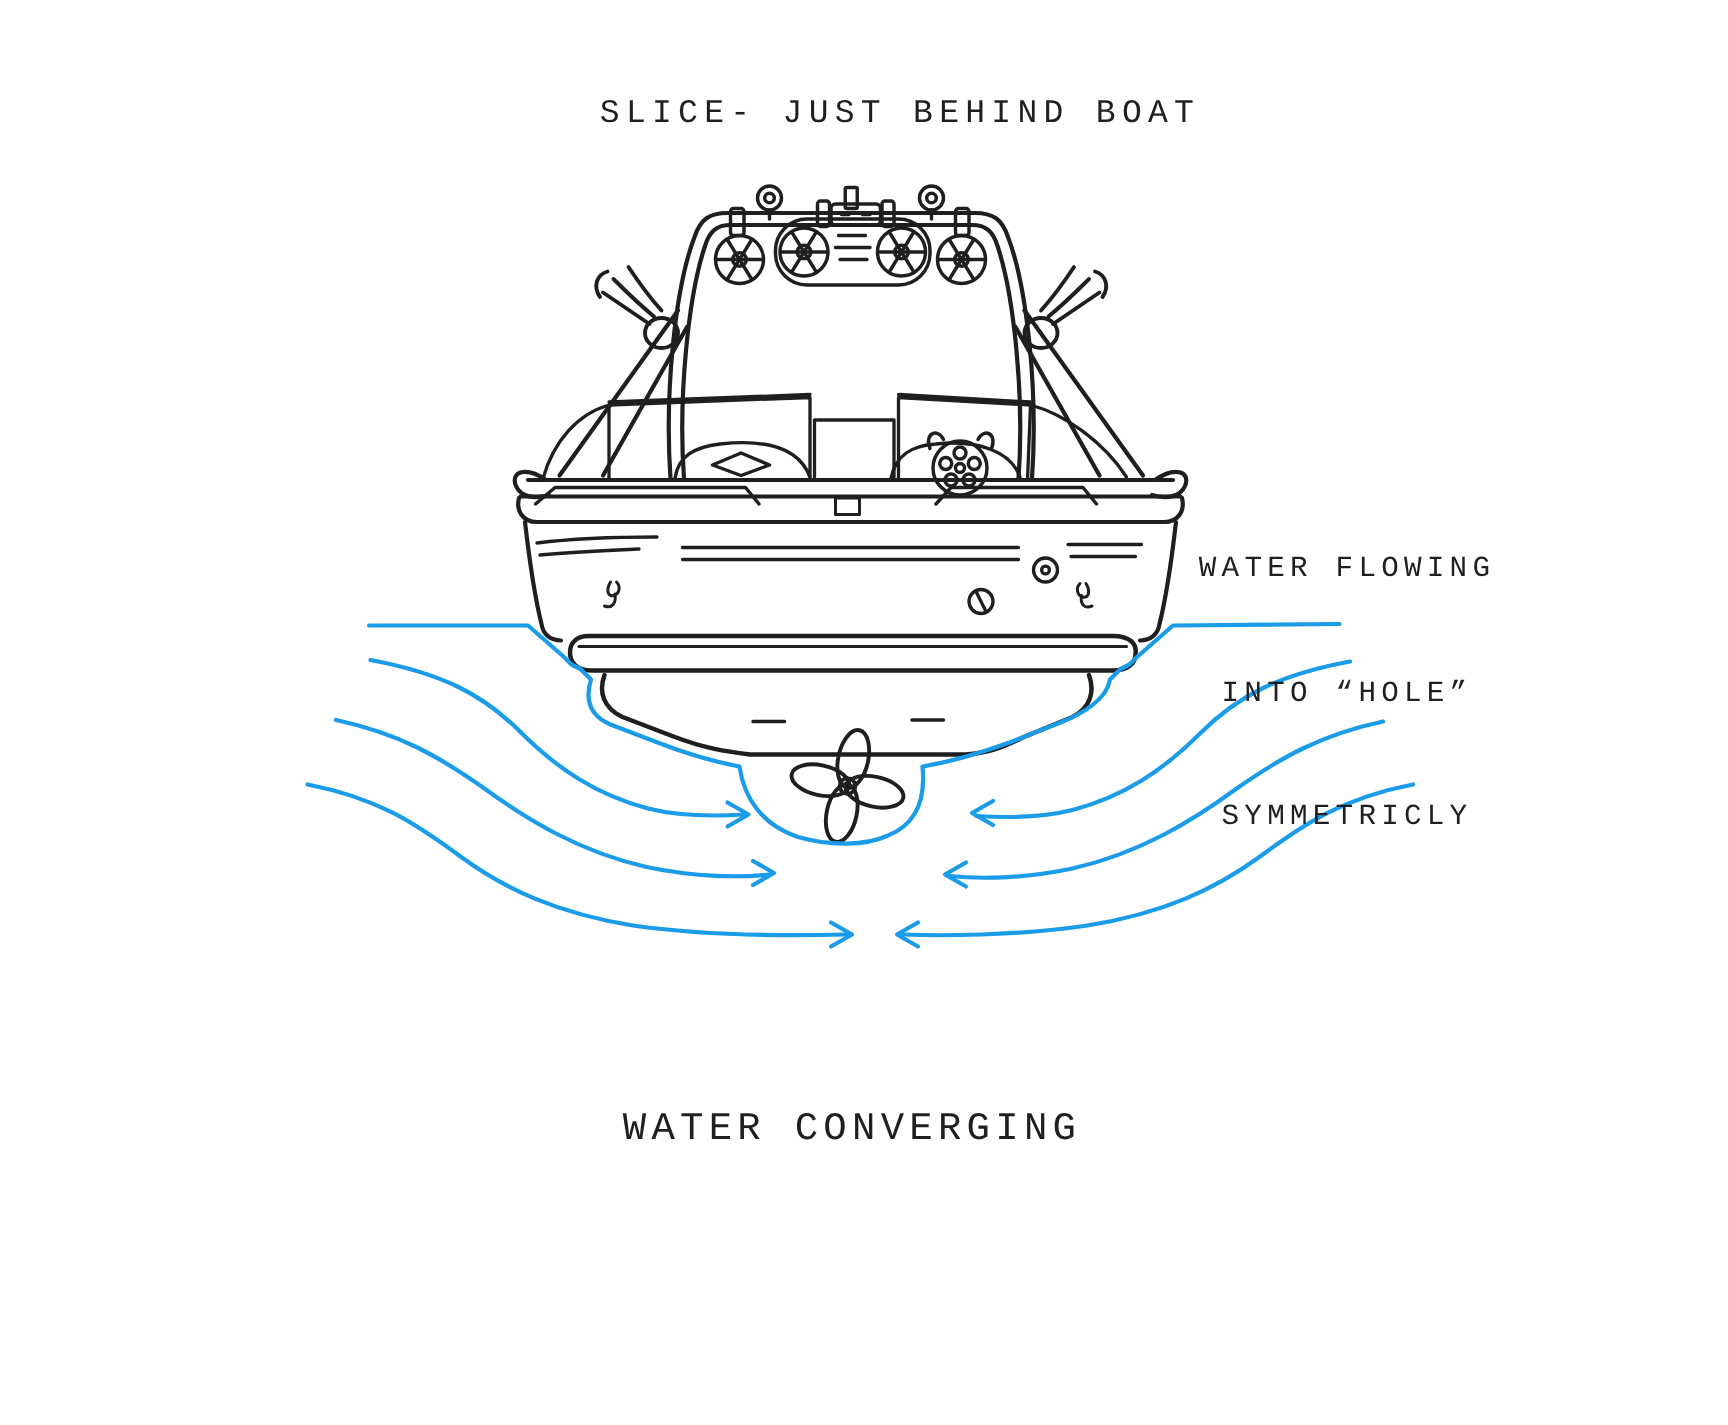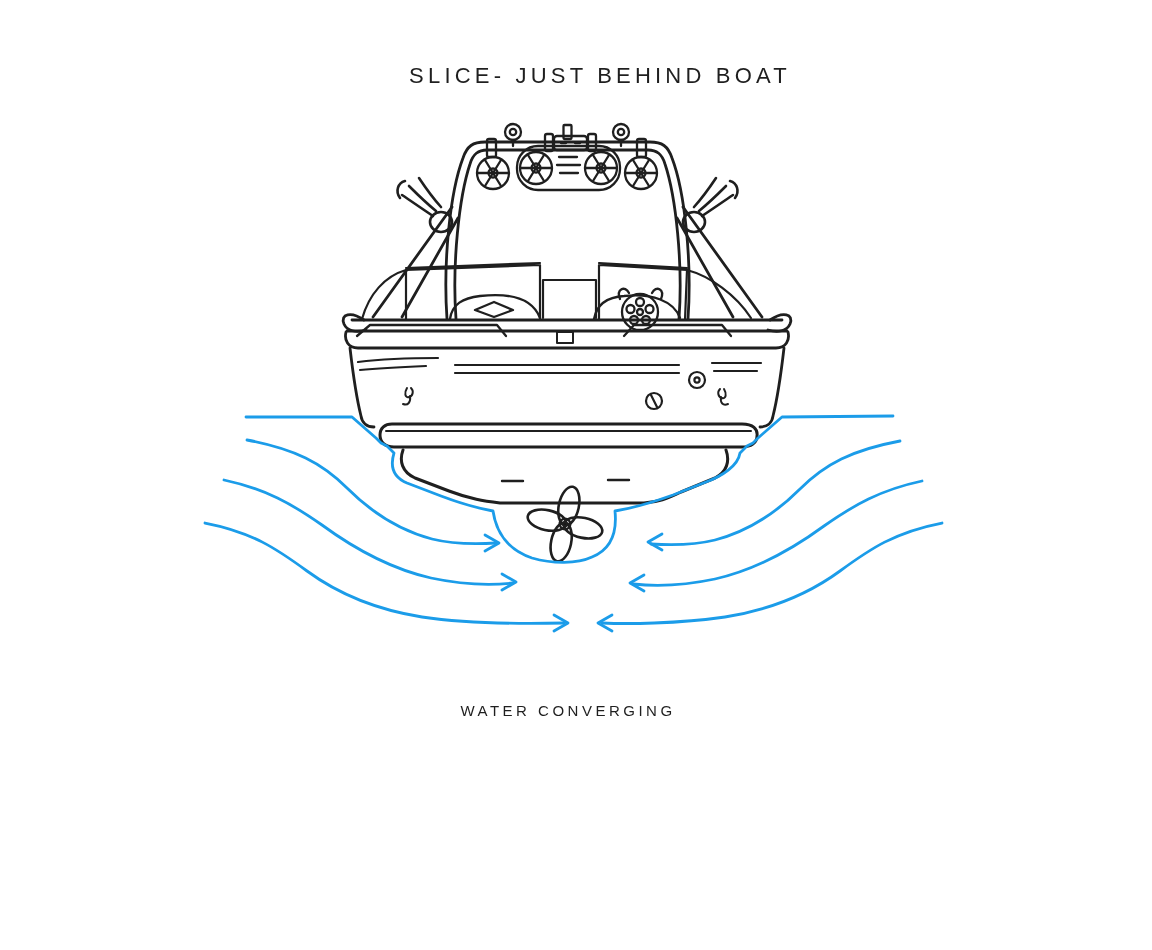--- a/index.html
+++ b/index.html
@@ -1,28 +1,28 @@
 <!DOCTYPE html>
 <html style="--ink: #1f1f1f; --water: #1b9ce9; --background: #ffffff;"><head>
 <meta charset="utf-8">
 <style>
   html,body{margin:0;padding:0;background:#fff;}
   .canvas{
     position:relative;width:1152px;height:950px;overflow:hidden;
     background:var(--background,#fff);
-    font-family:Liberation Sans, sans-serif;
+    font-family:Liberation Mono, monospace;
   }
   .canvas svg{position:absolute;left:0;top:0;}
   .ink{stroke:var(--ink,#1f1f1f);fill:none;stroke-linecap:round;stroke-linejoin:round;}
   .water{stroke:var(--water,#1b9ce9);fill:none;stroke-linecap:round;stroke-linejoin:round;}
   .label{position:absolute;color:var(--ink,#1f1f1f);text-align:center;white-space:pre;}
   .label div{text-align:center;}
   .title-label{left:380px;top:1px;width:440px;font-size:22px;letter-spacing:4.2px;line-height:30px;}
   .right-label{left:758px;top:311px;width:280px;font-size:19.5px;letter-spacing:3.5px;line-height:27.5px;}
-  .bottom-label{left:408px;top:641px;width:320px;font-size:15px;letter-spacing:3.5px;line-height:28px;}
+  .bottom-label{left:408px;top:682px;width:320px;font-size:26px;letter-spacing:3.5px;line-height:28px;}
 </style>
 </head>
 <body>
 
 <div class="canvas">
 
   <svg width="1152" height="950" viewBox="0 0 1152 950">
 
     <g class="ink" stroke-width="2.3">
 
@@ -187,18 +187,23 @@
         <path d="M942,523 C895,532 870,549 840,571 C810,593 775,609 725,617 C677,624 625,624 602,623"></path>
         <path d="M612,615 L598,623 L612,631"></path>
       </g>
     </g>
   </svg>
 
   <div class="label title-label">
     <div>SLICE- JUST BEHIND BOAT</div>
   </div>
 
+  <div class="label right-label">
+    <div>WATER FLOWING</div>
+    <div>INTO “HOLE”</div>
+    <div>SYMMETRICLY</div>
+  </div>
 
   <div class="label bottom-label">
     <div>WATER CONVERGING</div>
   </div>
 
 </div>
 
 </body></html>

